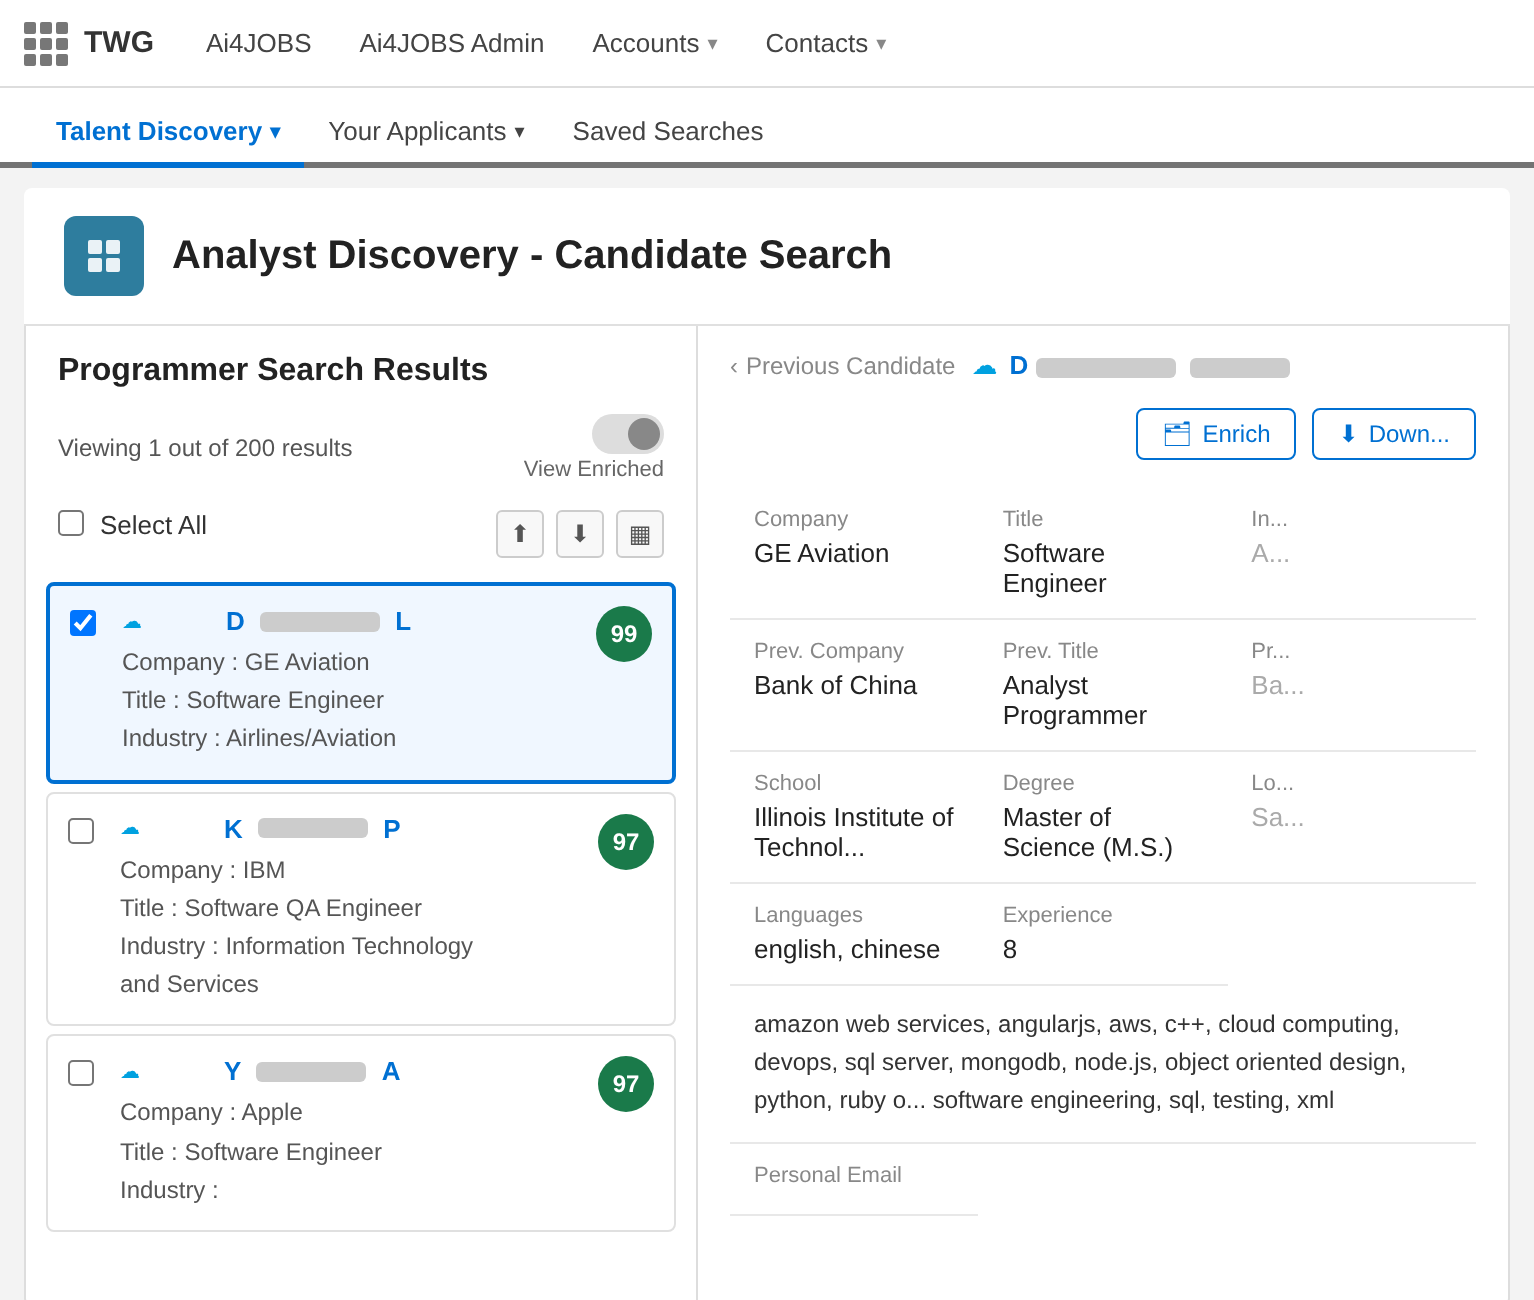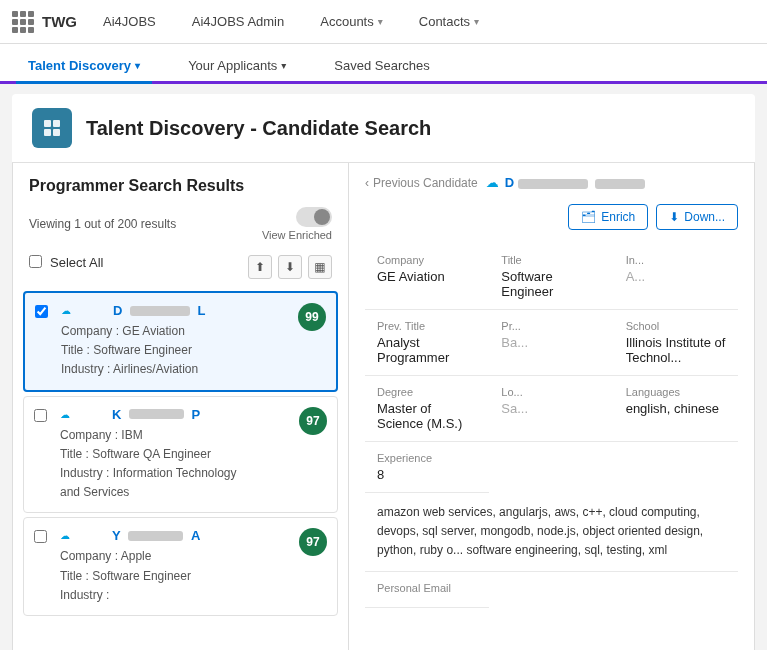--- a/index.html
+++ b/index.html
@@ -28,43 +28,42 @@
     }
     .nav-grid-icon span {
       width: 6px; height: 6px;
       background: #777;
       border-radius: 1px;
       display: block;
     }
     .nav-links {
       display: flex;
       align-items: flex-start;
-      gap: 16px;
+      gap: 4px;
     }
     .nav-link {
       font-size: 13px;
       color: #444;
       padding: 0 10px;
       height: 44px;
       display: flex;
       align-items: center;
       cursor: pointer;
       gap: 4px;
     }
     .nav-chevron { font-size: 10px; color: #888; }
 
     
     .sub-nav {
       background: #fff;
-      border-bottom: 3px solid #6d28d9;
+      border-bottom: 3px solid #737373;
       display: flex;
       align-items: flex-end;
       padding: 0 16px;
       height: 40px;
-      gap: 24px;
     }
     .sub-nav-item {
       font-size: 13px;
       color: #444;
       padding: 0 12px 8px;
       cursor: pointer;
       border-bottom: 3px solid transparent;
       margin-bottom: -3px;
       display: flex;
       align-items: center;
@@ -393,21 +392,21 @@
 
 <div class="page-header">
   <div class="page-header-icon">
     <svg width="22" height="22" viewBox="0 0 22 22" fill="none" xmlns="http://www.w3.org/2000/svg">
       <rect x="3" y="3" width="7" height="7" rx="1" fill="white" opacity="0.9"></rect>
       <rect x="12" y="3" width="7" height="7" rx="1" fill="white" opacity="0.9"></rect>
       <rect x="3" y="12" width="7" height="7" rx="1" fill="white" opacity="0.9"></rect>
       <rect x="12" y="12" width="7" height="7" rx="1" fill="white" opacity="0.9"></rect>
     </svg>
   </div>
-  <div class="page-header-title">Talent Discovery - Candidate Search</div>
+  <div class="page-header-title">Analyst Discovery - Candidate Search</div>
 </div>
 
 <div class="main-content">
 
   <div class="left-panel">
     <div class="left-panel-header">Programmer Search Results</div>
     <div class="results-info">
       <span>Viewing 1 out of 200 results</span>
       <div class="toggle-area">
         <div class="toggle-switch">
@@ -511,20 +510,24 @@
       <div class="detail-cell">
         <div class="detail-label">Title</div>
         <div class="detail-value">Software Engineer</div>
       </div>
       <div class="detail-cell">
         <div class="detail-label">In...</div>
         <div class="detail-value section-fade">A...</div>
       </div>
 
       <div class="detail-cell">
+        <div class="detail-label">Prev. Company</div>
+        <div class="detail-value">Bank of China</div>
+      </div>
+      <div class="detail-cell">
         <div class="detail-label">Prev. Title</div>
         <div class="detail-value">Analyst Programmer</div>
       </div>
       <div class="detail-cell">
         <div class="detail-label">Pr...</div>
         <div class="detail-value section-fade">Ba...</div>
       </div>
 
       <div class="detail-cell">
         <div class="detail-label">School</div>

